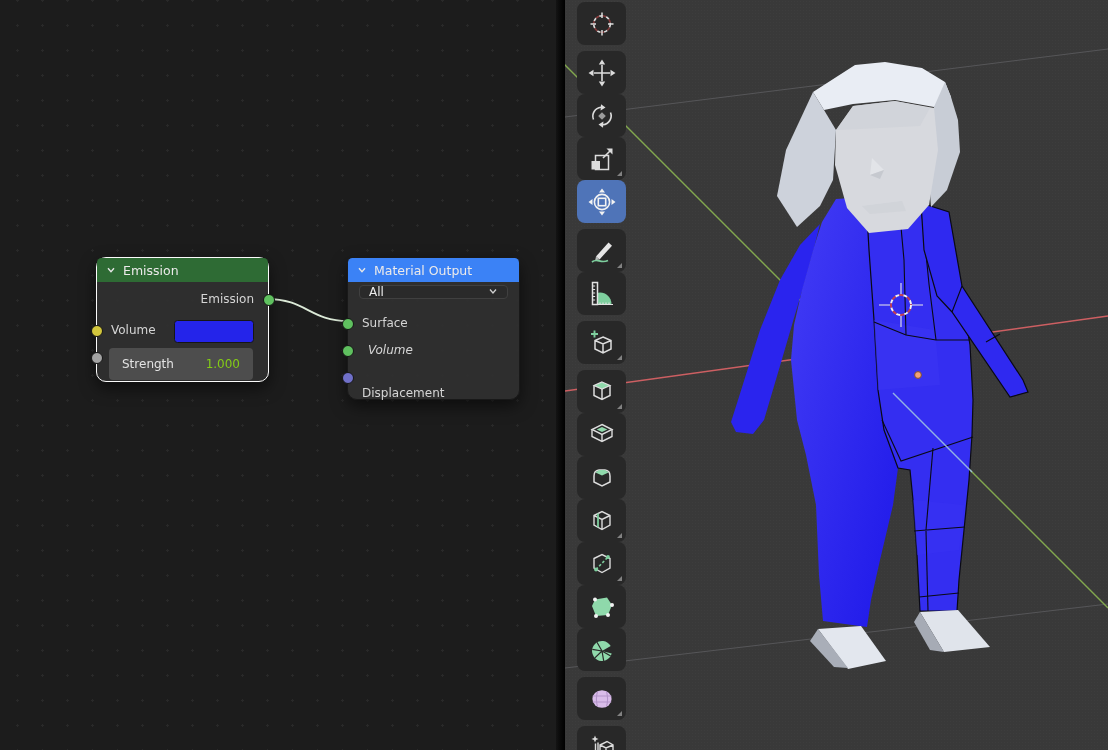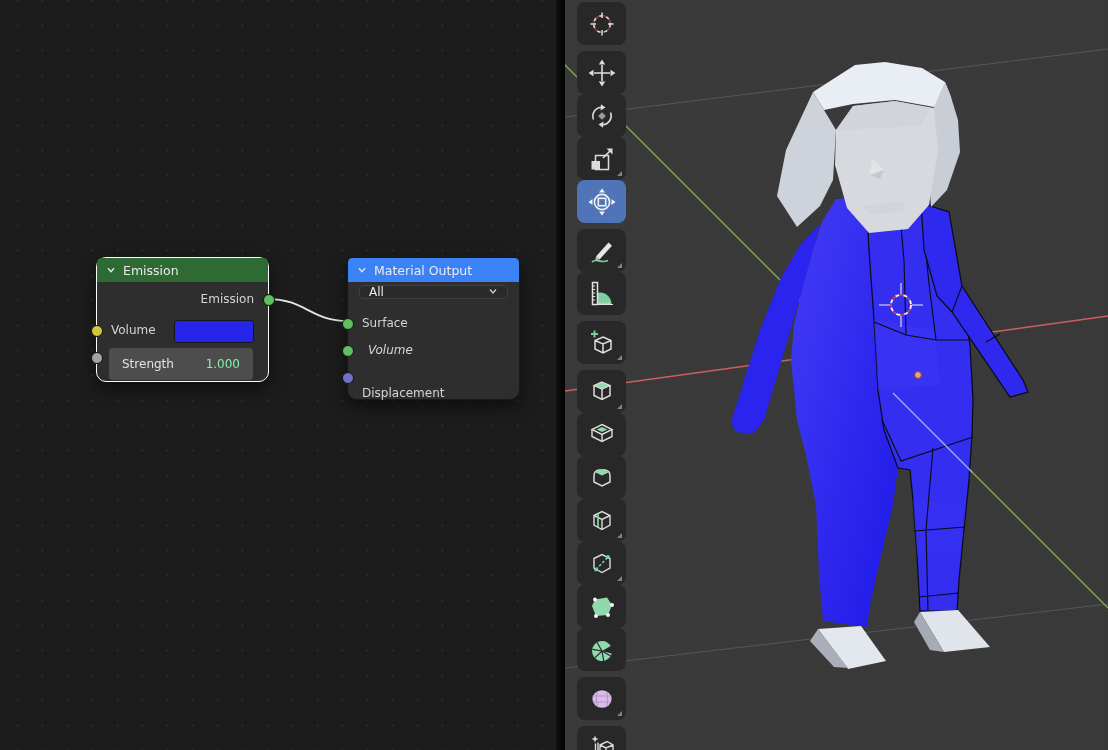--- a/index.html
+++ b/index.html
@@ -28,21 +28,21 @@
     border:1px solid #151515;box-sizing:content-box;z-index:3;}
   .row-label{position:absolute;color:#d5d5d5;}
 
   .out-label{right:14px;top:34px;}
   .color-label{left:14px;top:65px;}
   .color-swatch{position:absolute;left:77px;top:62px;width:78px;height:21px;
     background:#2424ea;border:1px solid #161616;border-radius:3.5px;}
   .strength-slider{position:absolute;left:12px;top:90px;width:144px;height:21px;
     background:#4d4d4d;border-radius:4px;display:flex;align-items:center;
     justify-content:space-between;padding:16px 13px;box-sizing:border-box;}
-  .strength-slider .sl{color:#e3e3e3;} .strength-slider .sv{color:#86efac;}
+  .strength-slider .sl{color:#e3e3e3;} .strength-slider .sv{color:#84cc16;}
 
   .dropdown{position:absolute;left:11px;top:27px;width:149px;height:14px;
     background:#2a2a2a;border:1px solid #404040;border-radius:4px;display:flex;
     align-items:center;justify-content:space-between;padding:0 9px;box-sizing:border-box;
     color:#ececec;}
   .in-label-0{left:14px;top:58px;} .in-label-1{left:20px;top:85px;font-style:italic;} .in-label-2{left:14px;top:128px;}
 
   .link-layer{position:absolute;left:0;top:0;width:556px;height:750px;pointer-events:none;}
 
   

